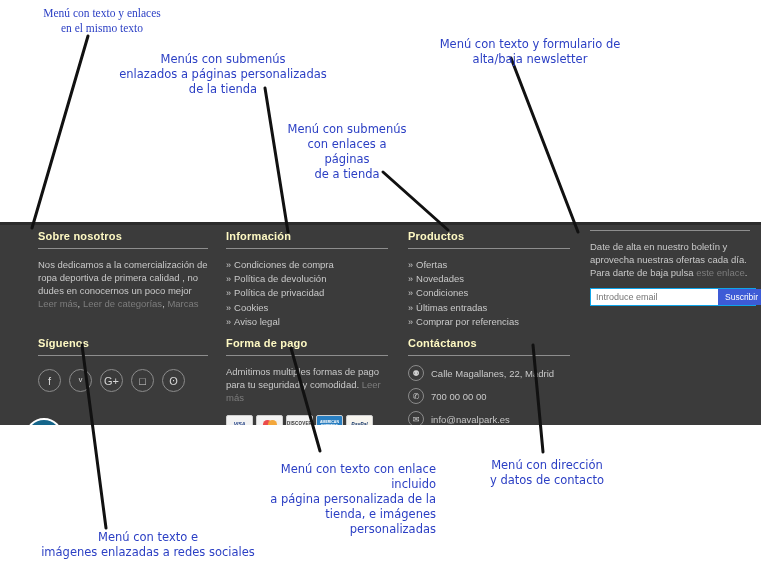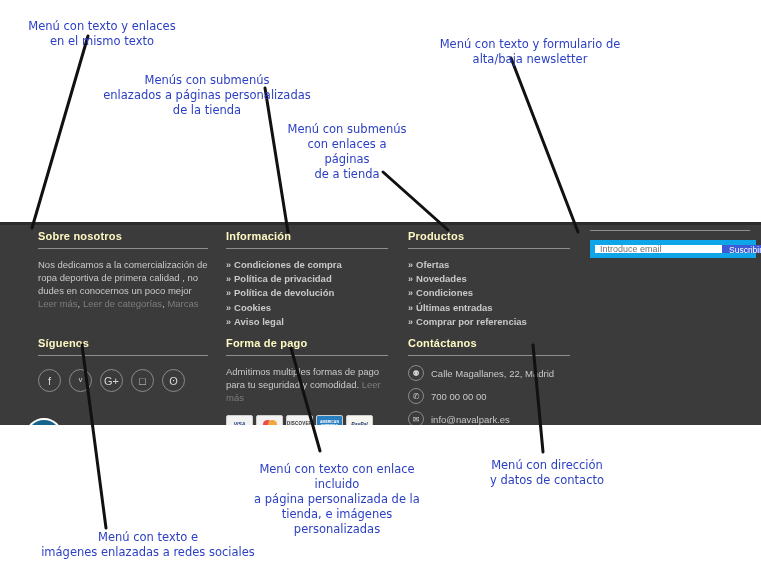--- a/index.html
+++ b/index.html
@@ -86,42 +86,41 @@
     margin: 0;
   }
   .muted-link {
     color: #7d7d7d;
   }
 
   ul.link-list {
     list-style: none;
     margin: 0;
     padding: 0;
-    font-weight: bold;
   }
   ul.link-list li {
     color: #c9c9c9;
     font-size: 9.5px;
     line-height: 13.2px;
     padding: 0 0 0 0;
   }
   .chev {
     color: #c9c9c9;
     margin-right: 3px;
     font-size: 9px;
   }
 
   
   .news-form {
     margin-top: 9px;
     display: flex;
     width: 166px;
     height: 18px;
     background: #a3a3a3;
-    border: 5px solid #0ea5e9;
+    border: 1px solid #0ea5e9;
     box-sizing: border-box;
   }
   .news-input {
     flex: 1;
     border: 0;
     outline: 0;
     font-size: 9px;
     color: #8a8a8a;
     padding: 0 5px;
     font-family: "Liberation Sans", sans-serif;
@@ -243,41 +242,42 @@
       <h3 class="col-title">Sobre nosotros</h3>
       <div class="title-rule"></div>
       <p class="col-text"><span>Nos dedicamos a la comercialización de ropa deportiva de primera calidad , no dudes en conocernos un poco mejor </span><span class="muted-link">Leer más</span><span>, </span><span class="muted-link">Leer de categorías</span><span>, </span><span class="muted-link">Marcas</span></p>
     </div>
 
     <div class="col col-2">
       <h3 class="col-title">Información</h3>
       <div class="title-rule"></div>
       <ul class="link-list" id="info-list">
           <li><span class="chev">»</span><span>Condiciones de compra</span></li>
+          <li><span class="chev">»</span><span>Política de devolución</span></li>
           <li><span class="chev">»</span><span>Política de privacidad</span></li>
-          <li><span class="chev">»</span><span>Política de devolución</span></li>
           <li><span class="chev">»</span><span>Cookies</span></li>
           <li><span class="chev">»</span><span>Aviso legal</span></li>
         </ul>
     </div>
 
     <div class="col col-3">
       <h3 class="col-title">Productos</h3>
       <div class="title-rule"></div>
       <ul class="link-list" id="products-list">
           <li><span class="chev">»</span><span>Ofertas</span></li>
           <li><span class="chev">»</span><span>Novedades</span></li>
           <li><span class="chev">»</span><span>Condiciones</span></li>
           <li><span class="chev">»</span><span>Últimas entradas</span></li>
           <li><span class="chev">»</span><span>Comprar por referencias</span></li>
         </ul>
     </div>
 
     <div class="col col-4">
       <div class="title-rule"></div>
+      <p class="col-text"><span>Date de alta en nuestro boletín y aprovecha nuestras ofertas cada día. Para darte de baja pulsa </span><span class="muted-link">este enlace</span><span>.</span></p>
       <div class="news-form">
         <input class="news-input" type="text" placeholder="Introduce email" style="">
         <button class="news-btn">Suscribir</button>
       </div>
     </div>
   </div>
 
   <div class="footer-row" id="row-bottom">
 
     <div class="col col-1">
@@ -347,29 +347,29 @@
     <line x1="88" y1="36" x2="32" y2="228"></line>
     <line x1="265" y1="88" x2="288" y2="232"></line>
     <line x1="383" y1="172" x2="448" y2="230"></line>
     <line x1="511" y1="58" x2="578" y2="232"></line>
     <line x1="320" y1="451" x2="291" y2="348"></line>
     <line x1="543" y1="452" x2="533" y2="345"></line>
     <line x1="106" y1="528" x2="82" y2="345"></line>
   </g>
 </svg>
 
-<div class="annot" style="left:4px; top:19px; width:196px;">Menú con texto y enlaces
+<div class="annot" style="left:4px; top:6px; width:196px;font-family:Liberation Serif, serif;">Menú con texto y enlaces
 en el mismo texto</div>
-<div class="annot" style="left:92px; top:52px; width:230px;margin-top:21px;">Menús con submenús
+<div class="annot" style="left:108px; top:52px; width:230px;">Menús con submenús
 enlazados a páginas personalizadas
 de la tienda</div>
 <div class="annot" style="left:284px; top:122px; width:126px;">Menú con submenús
 con enlaces a páginas
 de a tienda</div>
 <div class="annot" style="left:396px; top:37px; width:188px;margin-left:40px;">Menú con texto y formulario de
 alta/baja newsletter</div>
-<div class="annot" style="left:238px; top:462px; width:198px;">Menú con texto con enlace incluido
+<div class="annot" style="left:238px; top:462px; width:198px;text-align:right;">Menú con texto con enlace incluido
 a página personalizada de la
 tienda, e imágenes personalizadas</div>
 <div class="annot" style="left:487px; top:458px; width:120px;">Menú con dirección
 y datos de contacto</div>
 <div class="annot" style="left:7px; top:530px; width:282px;">Menú con texto e
 imágenes enlazadas a redes sociales</div>
 
 </body></html>

